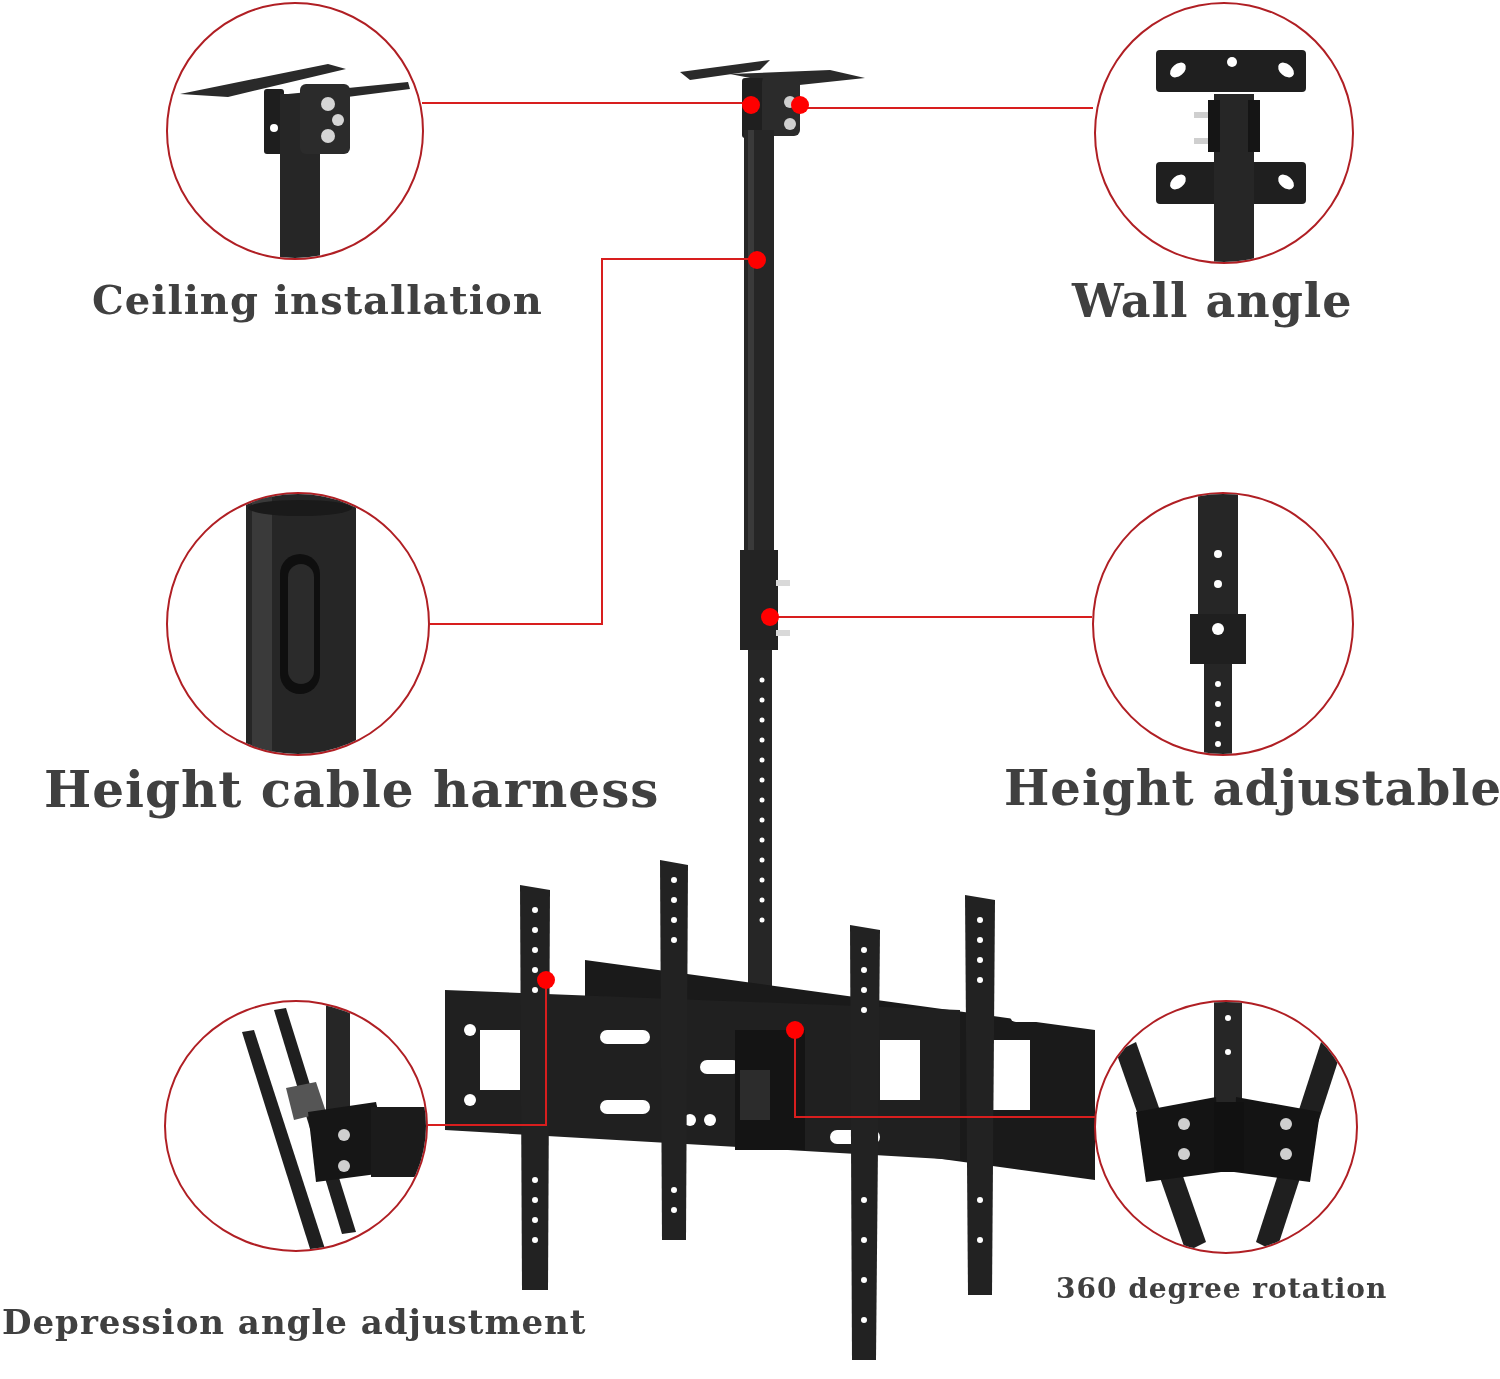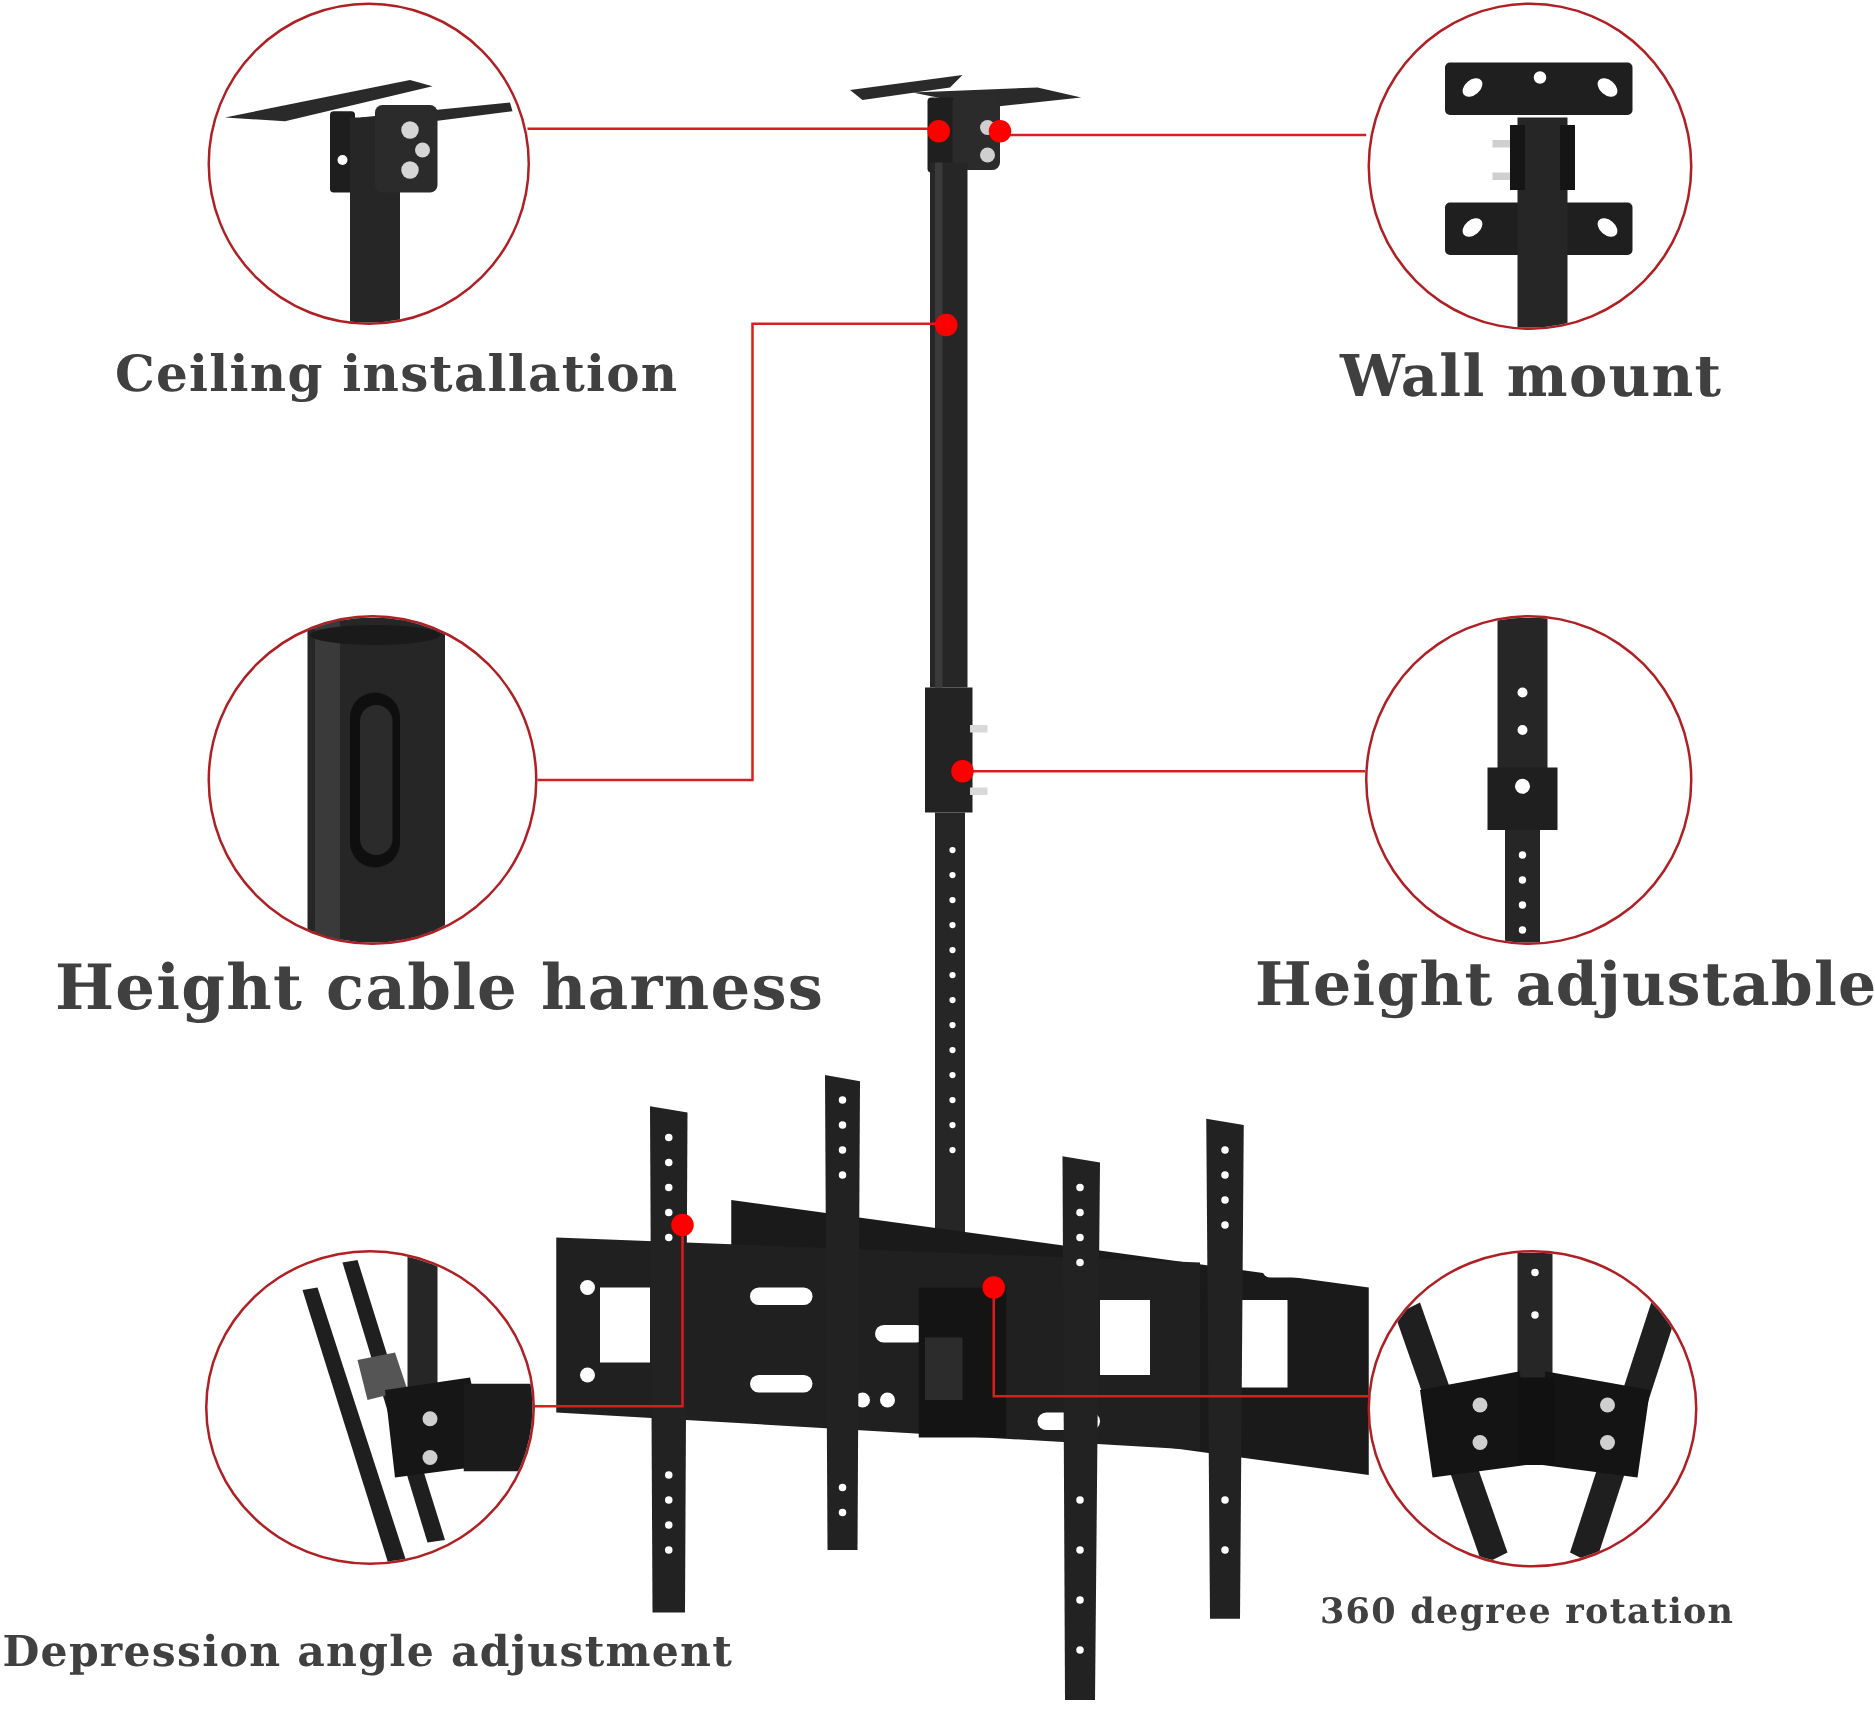--- a/index.html
+++ b/index.html
@@ -156,21 +156,21 @@
       <ellipse cx="82" cy="178" rx="9" ry="6" transform="rotate(-40 82 178)"></ellipse>
       <ellipse cx="190" cy="178" rx="9" ry="6" transform="rotate(40 190 178)"></ellipse>
     </g>
     <rect x="118" y="90" width="40" height="175" fill="#262626"></rect>
     <rect x="112" y="96" width="12" height="52" fill="#151515"></rect>
     <rect x="152" y="96" width="12" height="52" fill="#151515"></rect>
     <rect x="98" y="108" width="14" height="6" fill="#cfcfcf"></rect>
     <rect x="98" y="134" width="14" height="6" fill="#cfcfcf"></rect>
   </svg>
 </div>
-<div class="label" style="left:1072px; top:274px; font-size:46px;">Wall mount</div>
+<div class="label" style="left:1072px; top:274px; font-size:46px;">Wall angle</div>
 
 <div class="circle" style="left:166px; top:492px; width:264px; height:264px;">
   <svg width="264" height="264">
     <rect x="78" y="0" width="110" height="264" fill="#262626"></rect>
     <rect x="84" y="0" width="20" height="264" fill="#3a3a3a"></rect>
     <ellipse cx="132" cy="14" rx="52" ry="8" fill="#1a1a1a"></ellipse>
     <rect x="112" y="60" width="40" height="140" rx="20" fill="#0f0f0f"></rect>
     <rect x="120" y="70" width="26" height="120" rx="13" fill="#2b2b2b"></rect>
   </svg>
 </div>

